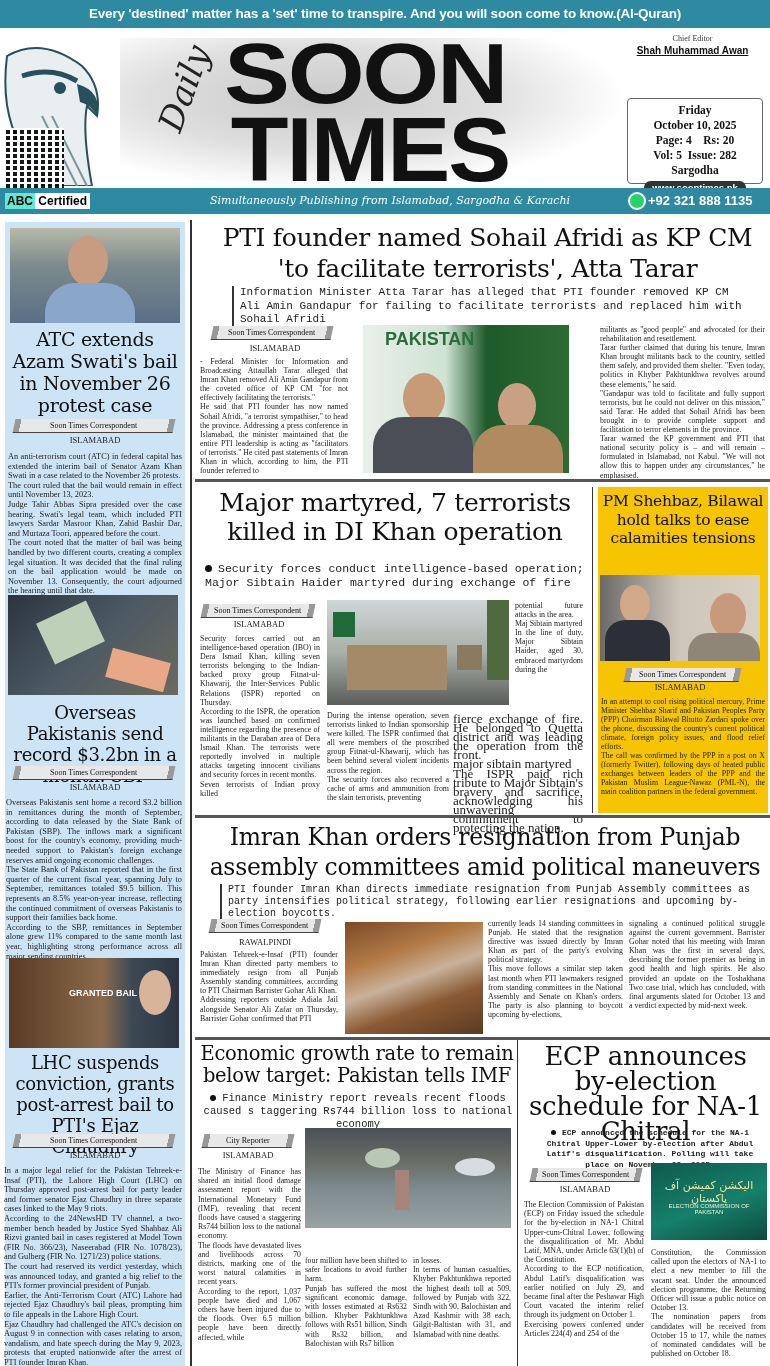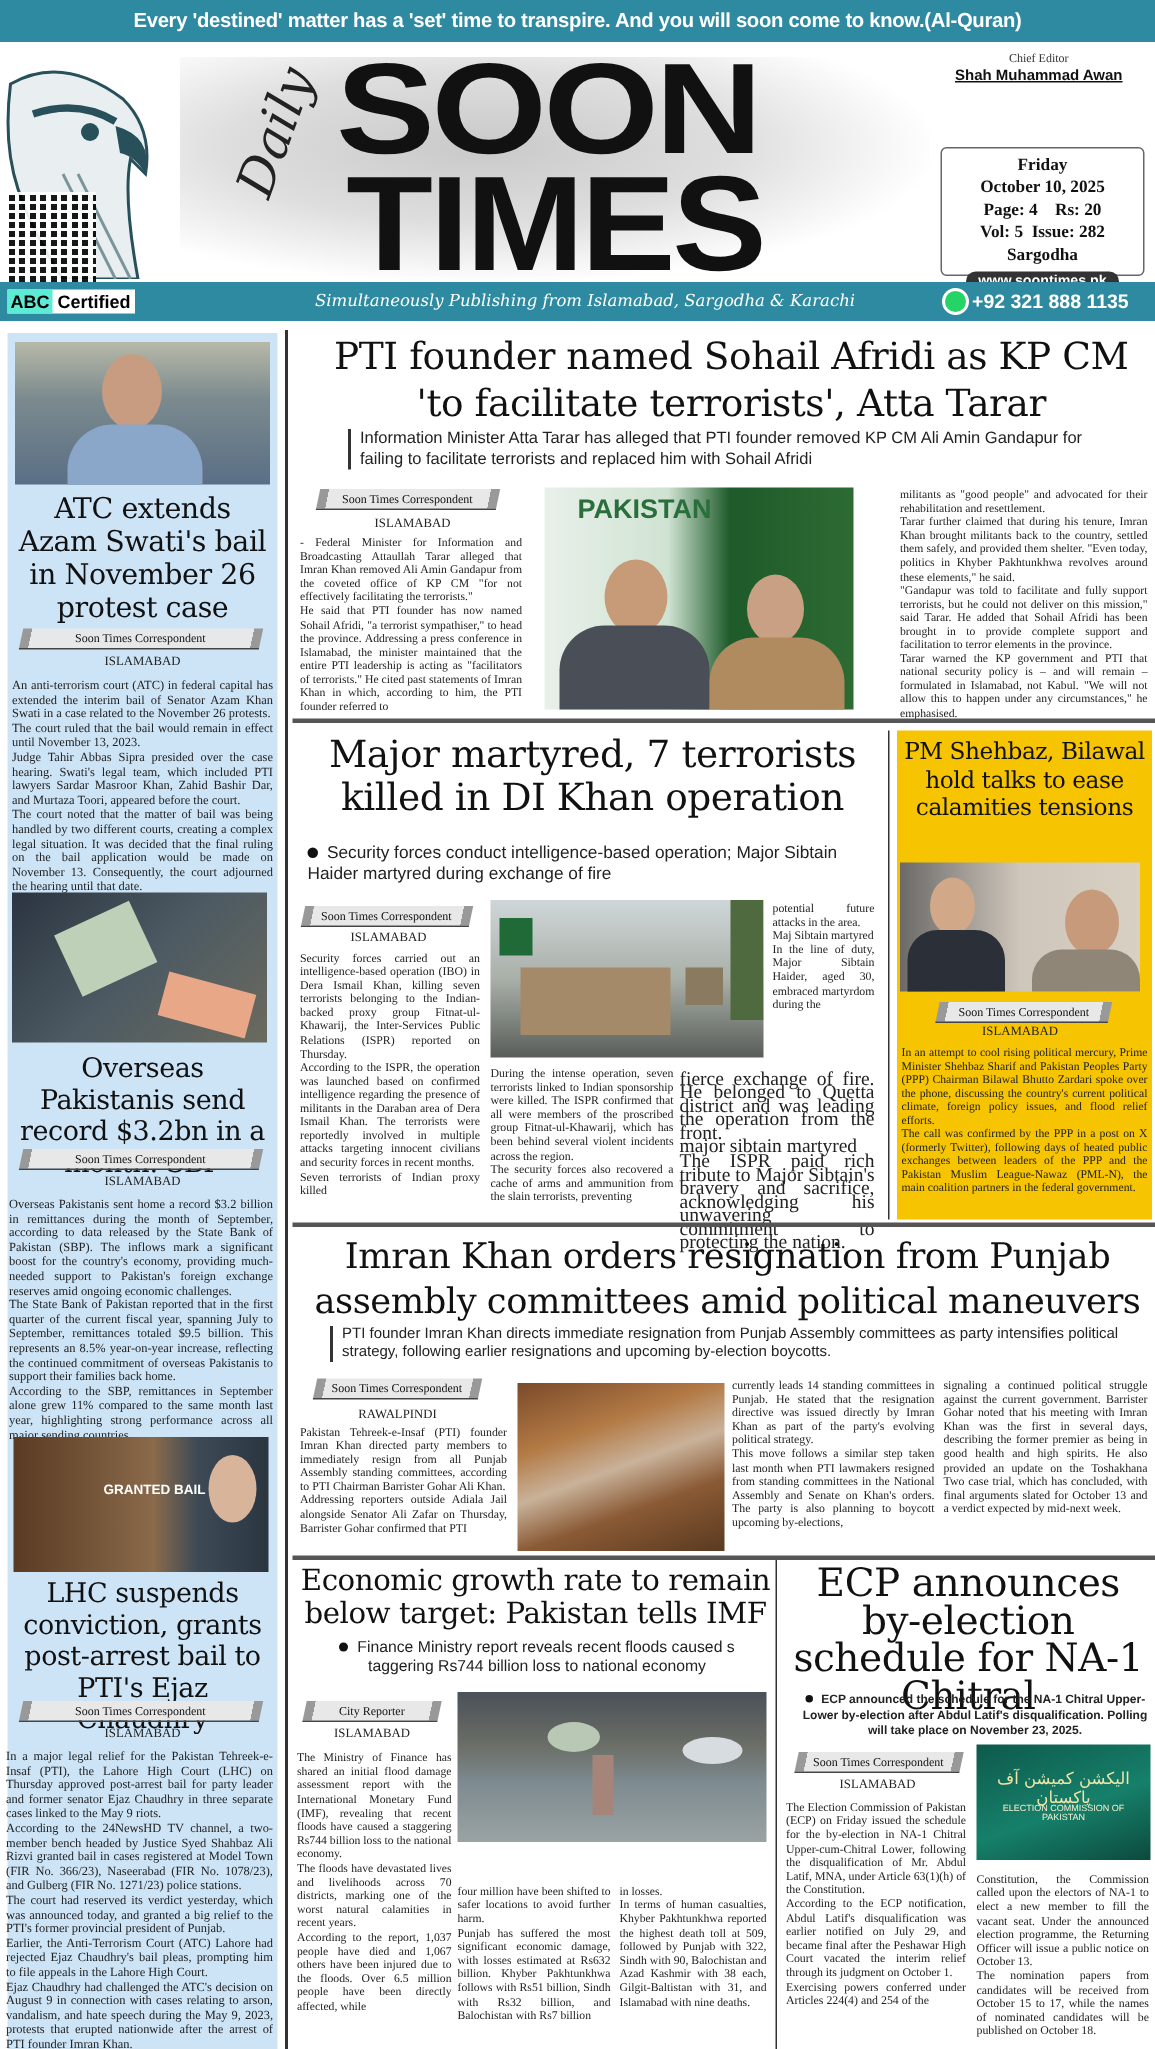--- a/index.html
+++ b/index.html
@@ -27,21 +27,21 @@
 
 .leftcol{position:absolute;left:5px;top:222px;width:180px;height:1144px;background:#cde4f7}
 .vrule{position:absolute;left:190px;top:220px;width:2px;height:1146px;background:#333}
 .pic{position:absolute;background:#777;overflow:hidden}
 .headline{position:absolute;text-align:center;font-family:"DejaVu Serif",serif;color:#111;letter-spacing:-0.3px}
 .byline{position:absolute;height:14px;background:linear-gradient(90deg,#999 0 6px,#e8e8e8 6px calc(100% - 6px),#999 calc(100% - 6px));font-size:8px;text-align:center;line-height:14px;border-bottom:1px solid #444;transform:skewX(-12deg)}
 .byline span{display:inline-block;transform:skewX(12deg)}
 .dateline{position:absolute;font-size:8.5px;text-align:center;color:#222}
 .body{position:absolute;font-size:8.3px;line-height:9.6px;text-align:justify;color:#222}
 .body p{margin:0}
-.deck{position:absolute;font-family:Liberation Sans, sans-serif;font-size:11.5px;line-height:14px;color:#222}
+.deck{position:absolute;font-family:Liberation Mono, monospace;font-size:11.5px;line-height:14px;color:#222}
 .hrule{position:absolute;height:3px;background:#555}
 .yellowbox{position:absolute;left:598px;top:487px;width:170px;height:326px;background:#f6c400}
 .bullet{display:inline-block;width:7px;height:7px;border-radius:50%;background:#111;margin-right:6px;vertical-align:middle}
 .barline{border-left:2px solid #333;padding-left:6px}
 </style>
 </head>
 <body>
 
 <div class="topbar">Every 'destined' matter has a 'set' time to transpire. And you will soon come to know.(Al-Quran)</div>
 

